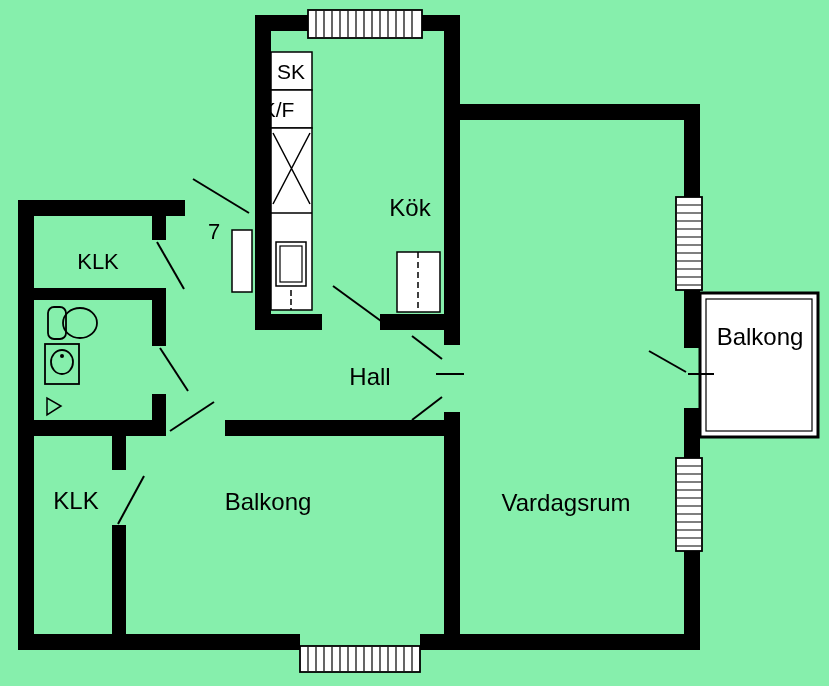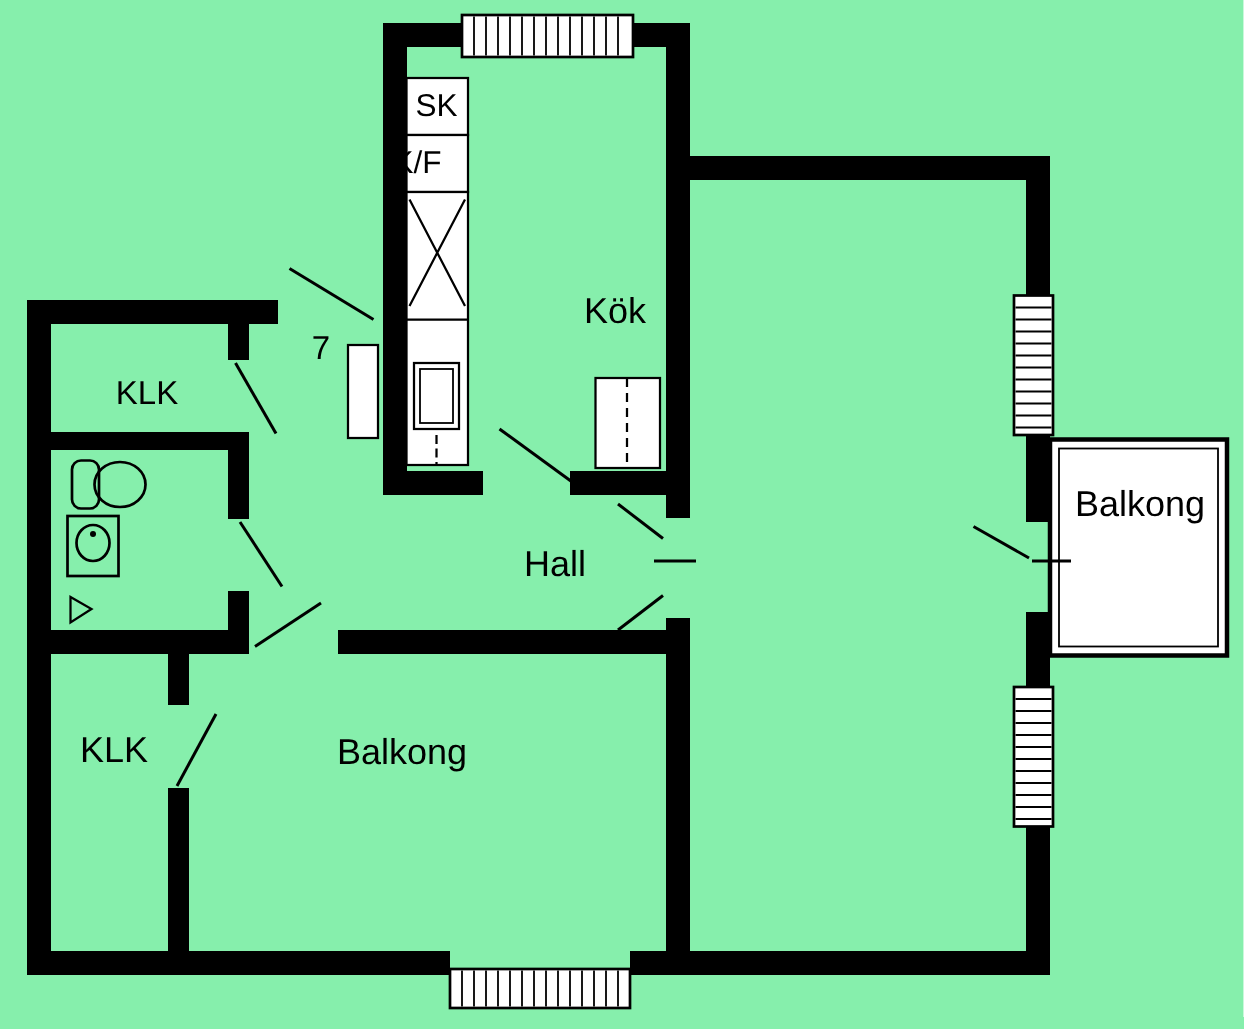--- a/index.html
+++ b/index.html
@@ -124,14 +124,15 @@
 
   <div class="label fs21" style="left:291px;top:71px;">SK</div>
   <div class="label fs21" style="left:278px;top:109px;">K/F</div>
   <div class="label fs24" style="left:362px;top:208px;margin-left:48px;">Kök</div>
   <div class="label fs22" style="left:214px;top:232px;">7</div>
   <div class="label fs22" style="left:98px;top:262px;">KLK</div>
   <div class="label fs24" style="left:342px;top:377px;margin-left:28px;">Hall</div>
   <div class="label fs20" style="left:760px;top:337px;">Balkong</div>
   <div class="label fs24" style="left:76px;top:501px;">KLK</div>
   <div class="label fs24" style="left:268px;top:502px;">Balkong</div>
+  <div class="label fs24" style="left:566px;top:503px;">Vardagsrum</div>
 
 </div>
 
 </body></html>

